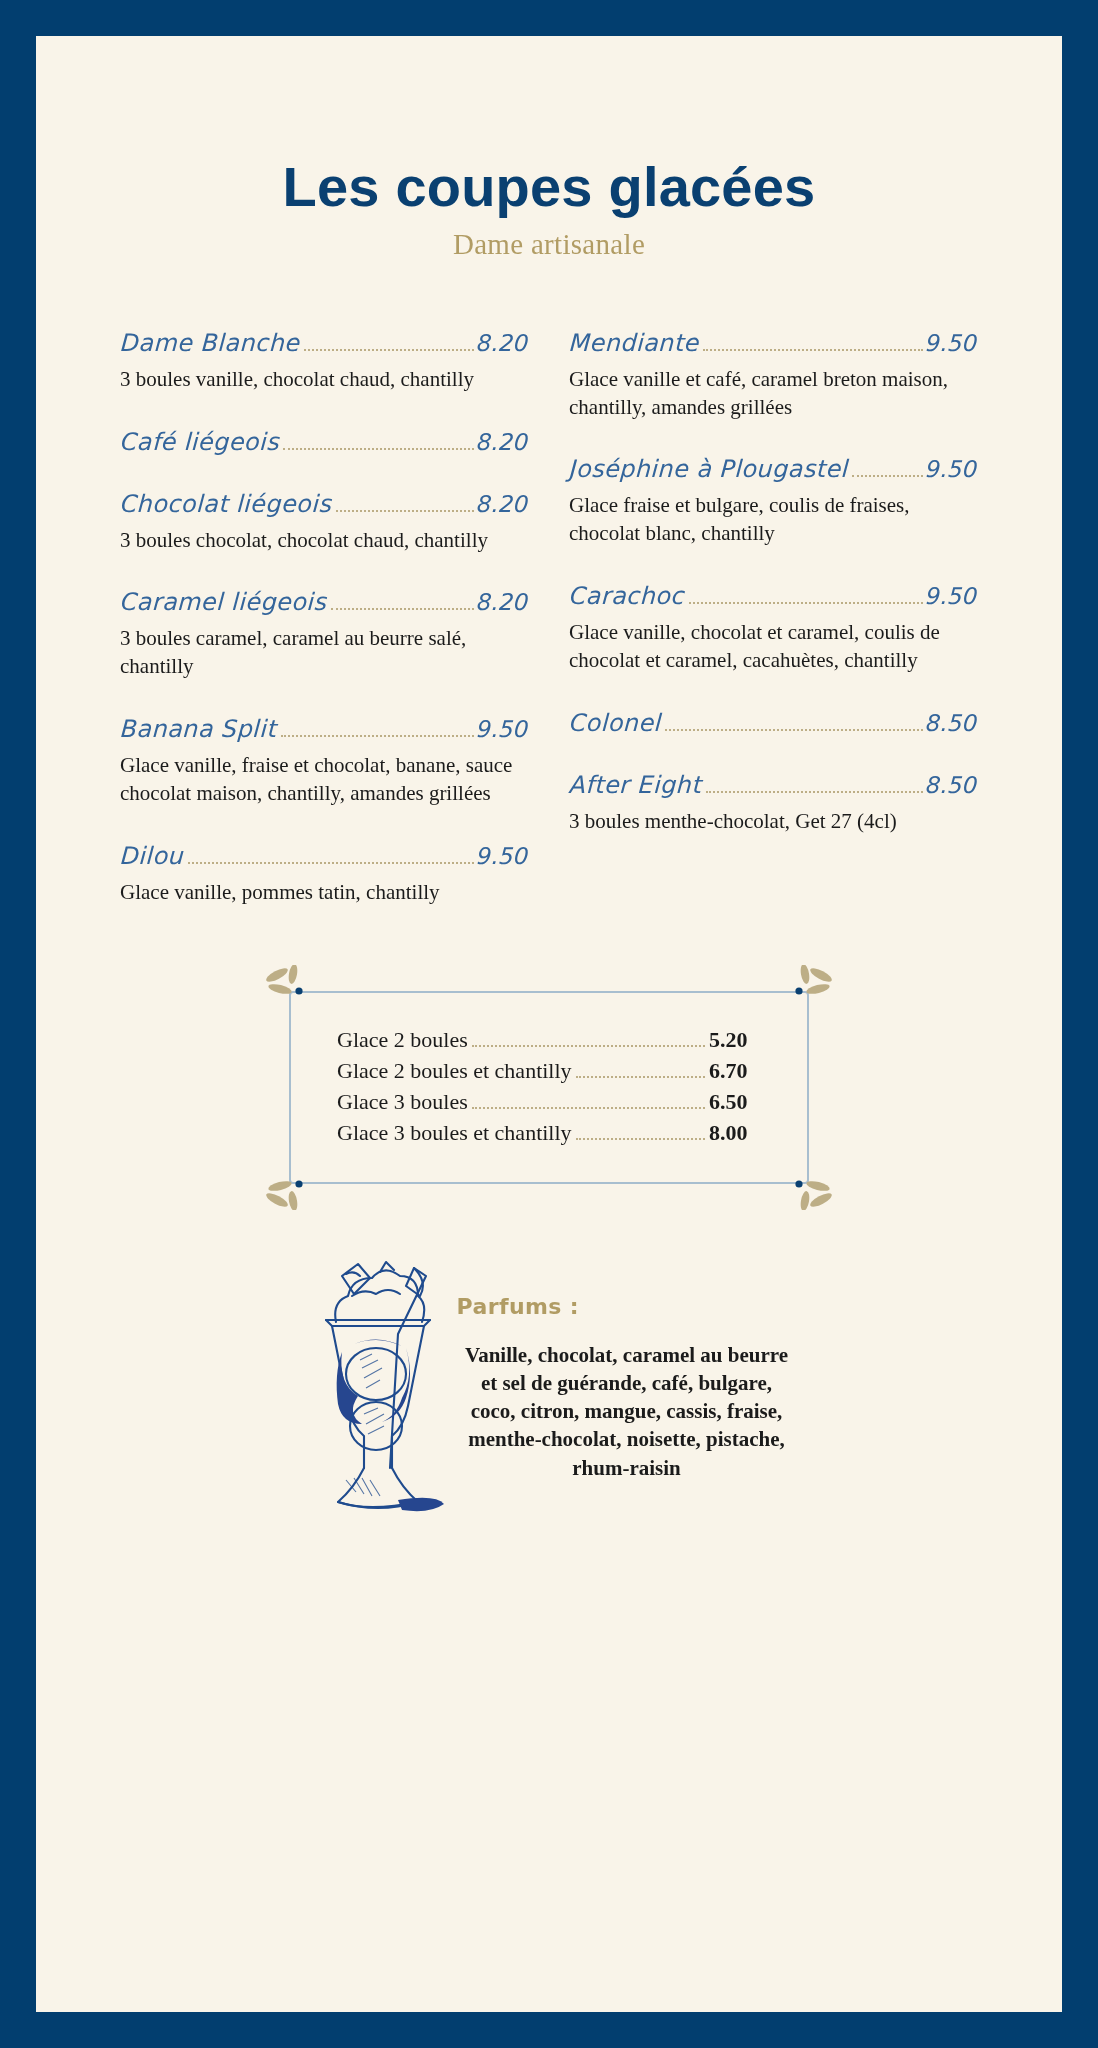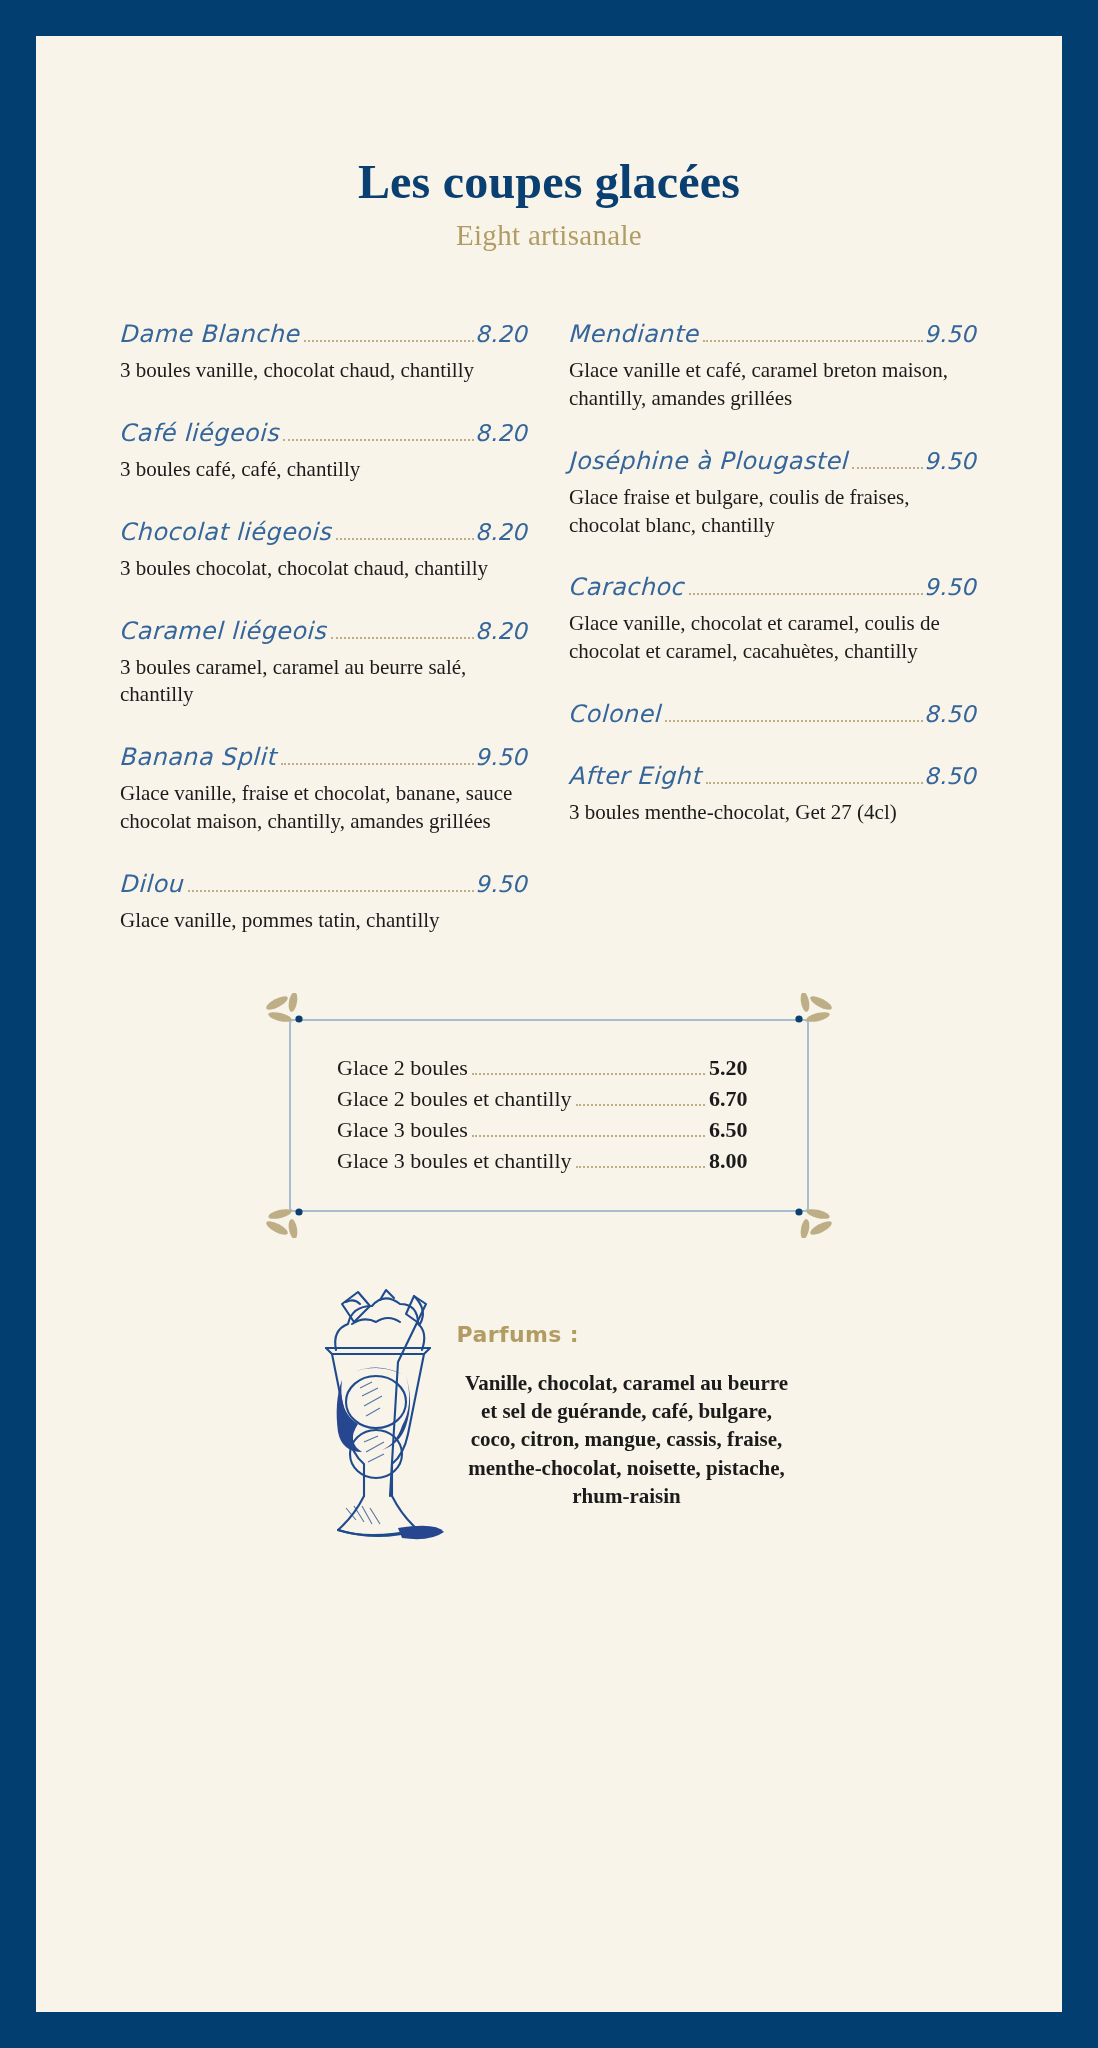--- a/index.html
+++ b/index.html
@@ -24,23 +24,23 @@
     background: #F9F4E9;
     overflow: hidden;
   }
 
   
   .menu-header {
     text-align: center;
     padding-top: 120px;
   }
   .menu-title {
-    font-family: Liberation Serif, serif;
+    font-family: Liberation Sans, sans-serif;
     font-weight: bold;
-    font-size: 48px;
+    font-size: 56px;
     color: #0A4071;
     letter-spacing: 0.2px;
     line-height: 1.1;
     margin: 0;
   }
   .menu-subtitle {
     font-family: "Liberation Serif", serif;
     font-size: 29px;
     color: #B19C64;
     margin-top: 10px;
@@ -190,41 +190,40 @@
     text-align: center;
   }
 </style>
 </head>
 <body>
 
 <div class="page-frame">
 
   <div class="menu-header">
     <div class="menu-title">Les coupes glacées</div>
-    <div class="menu-subtitle">Eight artisanale</div>
+    <div class="menu-subtitle">Dame artisanale</div>
   </div>
 
   <div class="menu-columns">
 
     <div class="menu-column">
       <div class="menu-item">
         <div class="item-head">
           <span class="item-name">Dame Blanche</span>
           <span class="leader"></span>
           <span class="item-price">8.20</span>
         </div>
         <div class="item-desc">3 boules vanille, chocolat chaud, chantilly</div>
       </div>
       <div class="menu-item">
         <div class="item-head">
           <span class="item-name">Café liégeois</span>
           <span class="leader"></span>
           <span class="item-price">8.20</span>
         </div>
-        <div class="item-desc">3 boules café, café, chantilly</div>
       </div>
       <div class="menu-item">
         <div class="item-head">
           <span class="item-name">Chocolat liégeois</span>
           <span class="leader"></span>
           <span class="item-price">8.20</span>
         </div>
         <div class="item-desc">3 boules chocolat, chocolat chaud, chantilly</div>
       </div>
       <div class="menu-item">

